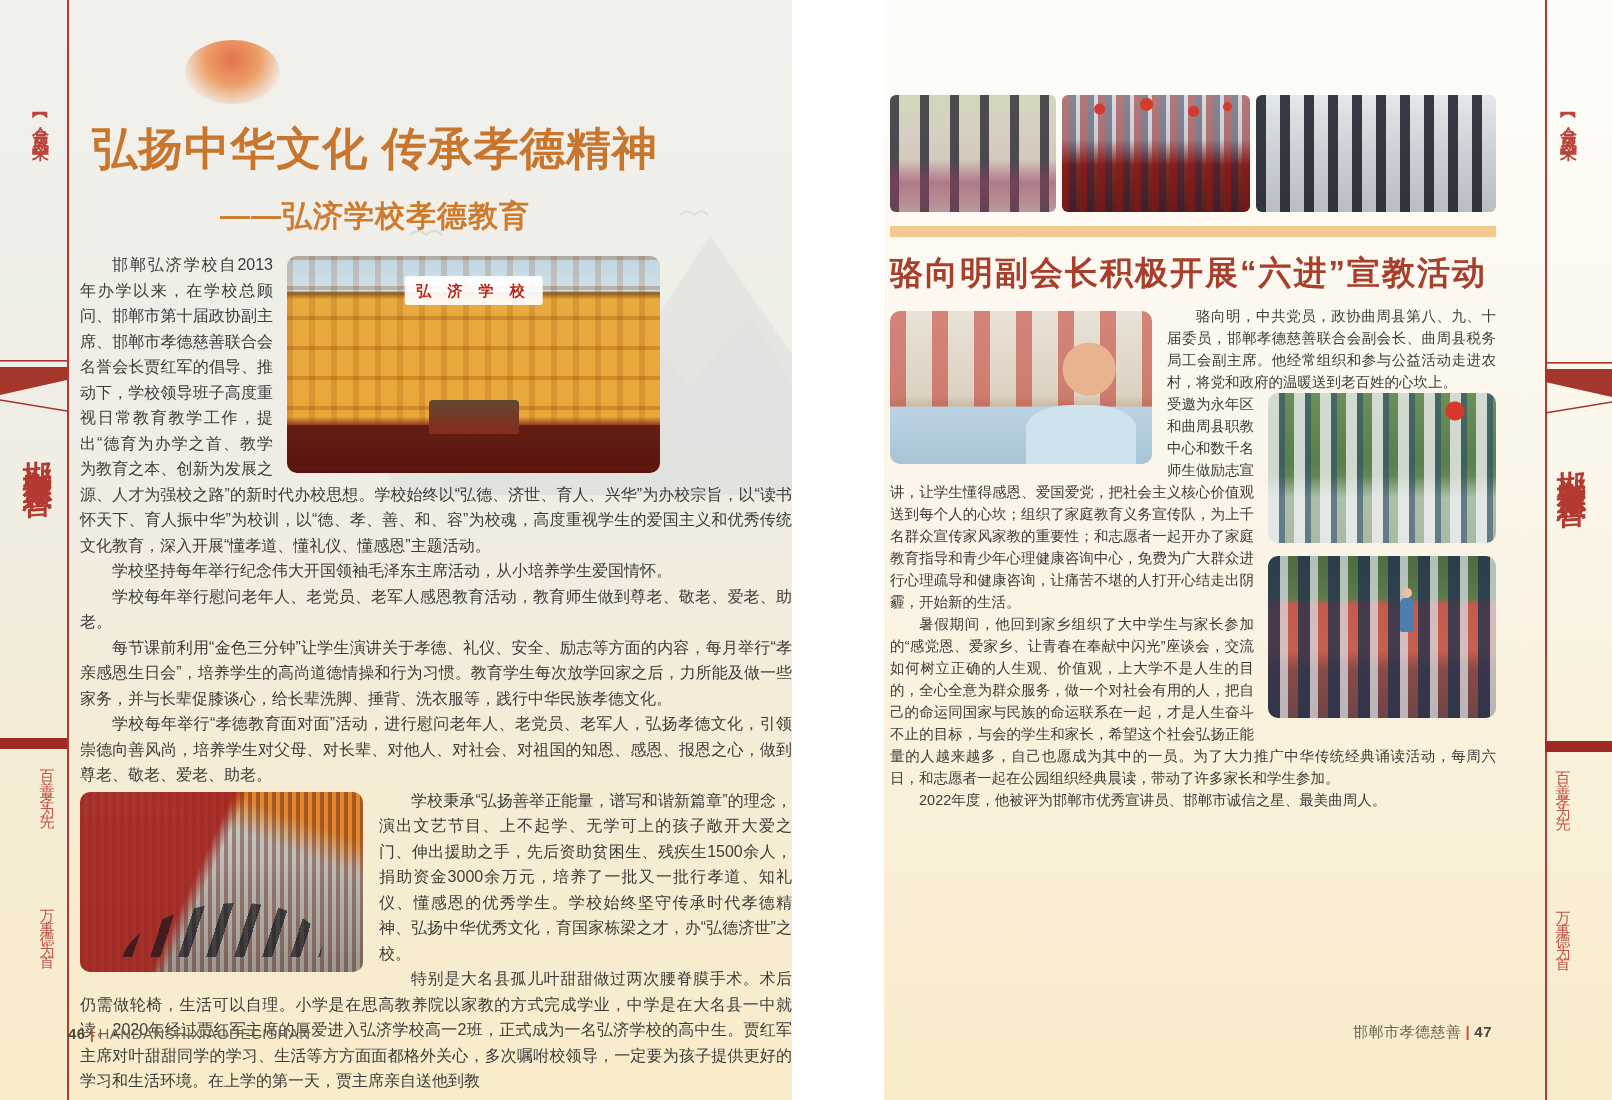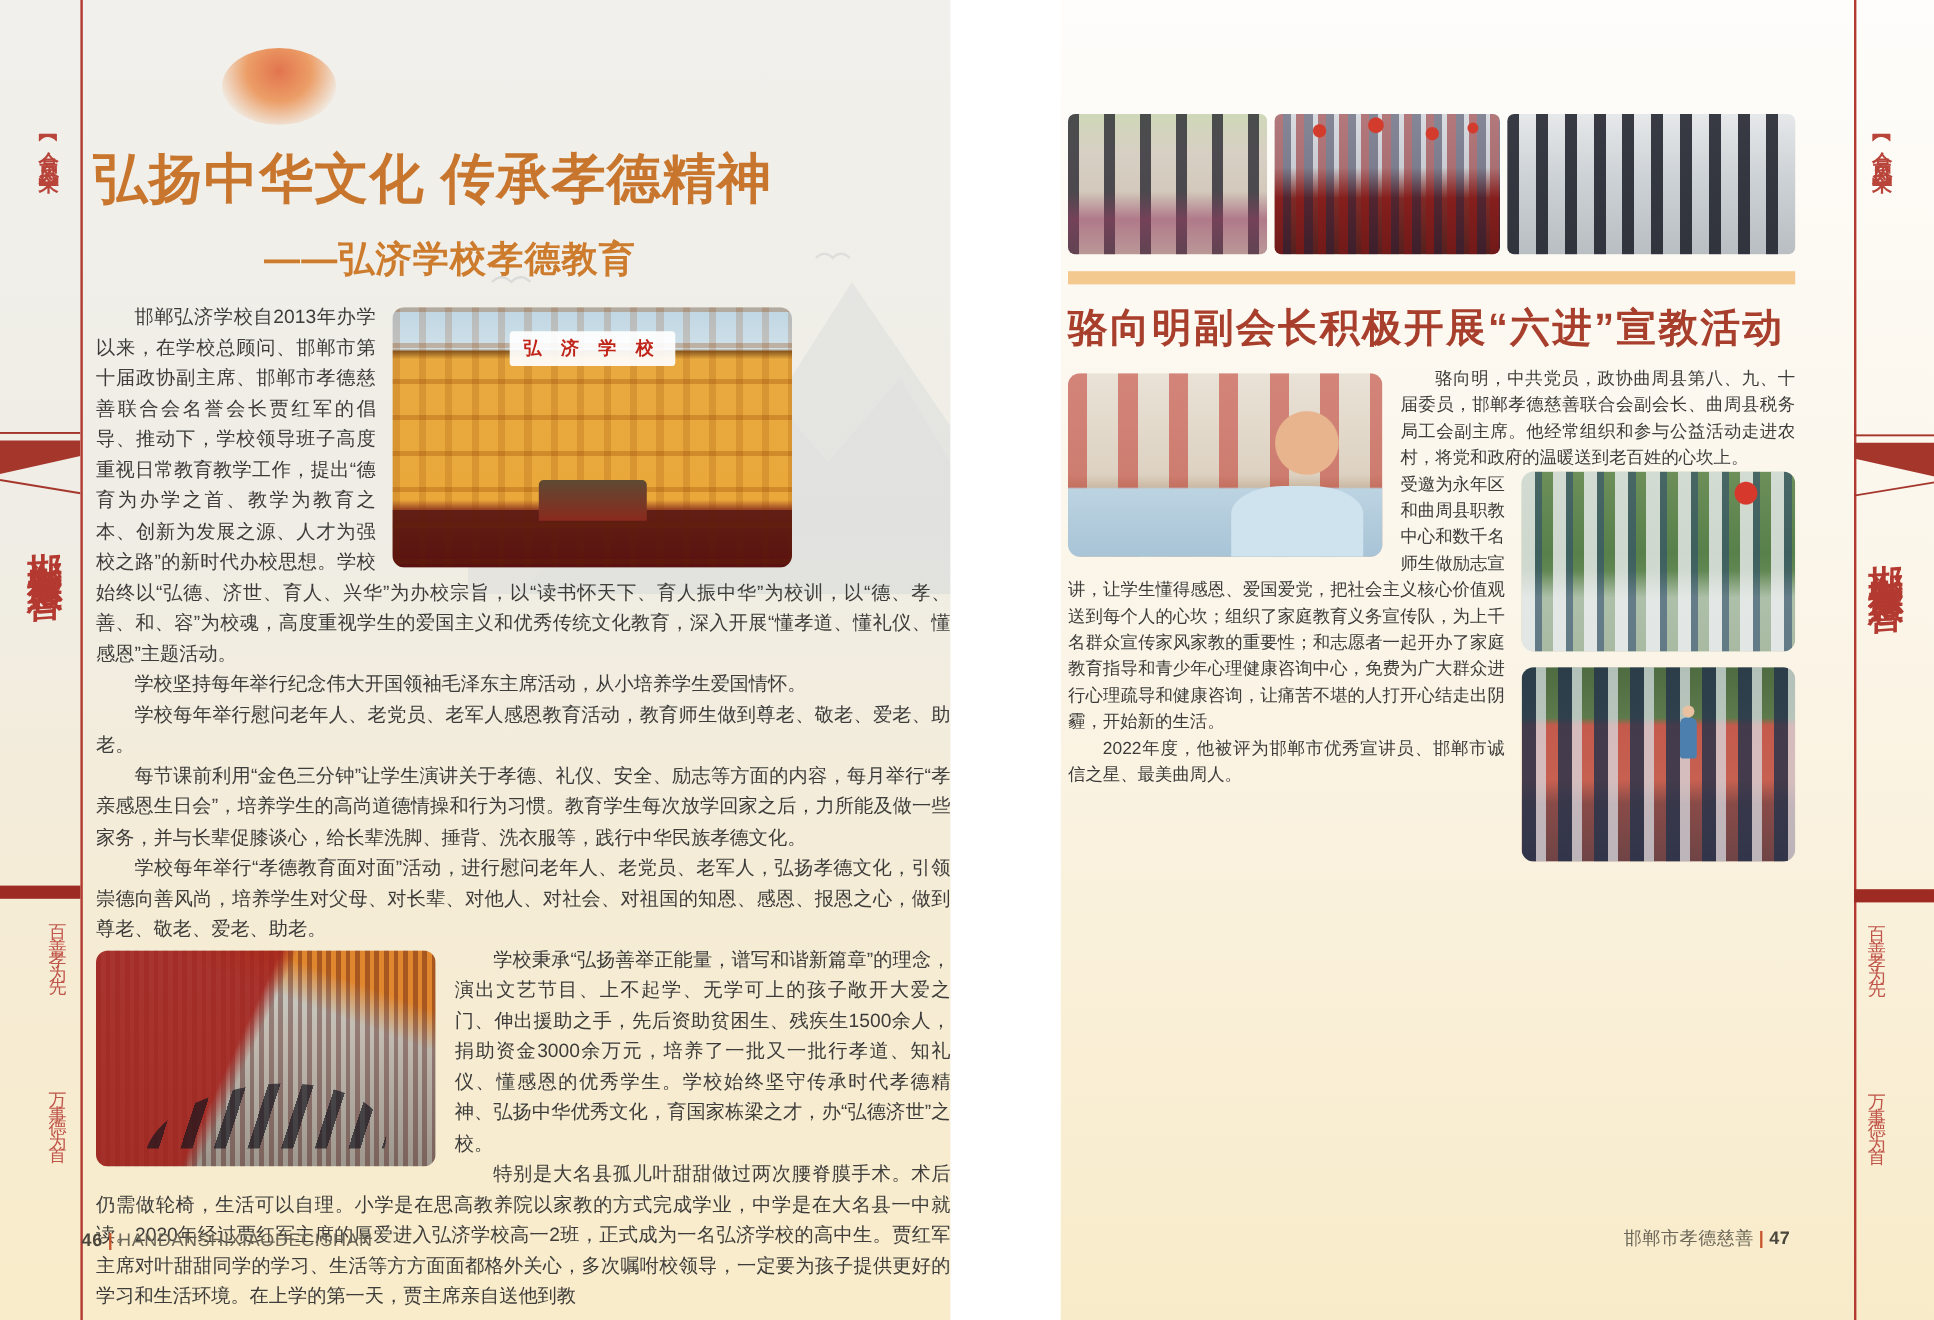--- a/index.html
+++ b/index.html
@@ -24,21 +24,21 @@
   .motto { position:absolute; color:#c0554a; font-size:15px; letter-spacing:11px; line-height:1; }
   .redbar { position:absolute; height:11px; background:#9e2b23; }
   .flag { position:absolute; }
 
   
   .sun { position:absolute; left:185px; top:40px; width:95px; height:64px; border-radius:50%;
     background:radial-gradient(ellipse at 50% 30%, #e2744e 0%, #ec9e67 40%, rgba(243,210,165,0.05) 78%, rgba(243,210,165,0) 100%); }
   .mountains { position:absolute; left:390px; top:195px; width:402px; height:300px; opacity:.55; }
 
   
-  .lp-title { position:absolute; left:78px; top:122px; width:594px; text-align:left;
+  .lp-title { position:absolute; left:78px; top:122px; width:594px; text-align:center;
     color:#c8762d; font-size:45px; font-weight:bold; letter-spacing:1px; line-height:1.2; }
   .lp-subtitle { position:absolute; left:78px; top:196px; width:594px; text-align:center;
     color:#cd7c2e; font-size:30px; font-weight:bold; letter-spacing:1px; }
 
   
   .lp-flow { position:absolute; left:80px; top:252px; width:712px;
     font-size:16px; line-height:25.5px; color:#3d3c3a; text-align:justify; }
   .lp-flow p { text-indent:2em; }
   .rp-main { position:absolute; left:6px; top:95px; width:606px; }
   .rp-body { font-size:15.5px; line-height:24.5px; color:#3d3c3a; text-align:justify; }
@@ -46,21 +46,21 @@
   .sect-flow { font-size:14.5px; line-height:22px; color:#3d3c3a; text-align:justify; }
   .sect-flow p { text-indent:2em; }
   .no-indent { text-indent:0 !important; }
 
   .orange-bar { height:11px; background:#f4c98f; margin-top:14px; }
   .sect-title { color:#a83e2c; font-size:33px; font-weight:bold; letter-spacing:2px;
     margin:16px 0 12px 0; line-height:1.2; }
 
   
   .ph { border-radius:10px; overflow:hidden; position:relative; background:#cfcac0; }
-  .ph-school { float:right; width:333px; height:217px; margin:4px 132px 2px 14px;
+  .ph-school { float:right; width:373px; height:217px; margin:4px 132px 2px 14px;
     background:
       linear-gradient(180deg, rgba(0,0,0,0) 0 78%, rgba(60,8,8,.55) 78% 100%),
       repeating-linear-gradient(90deg, rgba(140,60,0,.18) 0 6px, rgba(255,255,255,0) 6px 22px),
       repeating-linear-gradient(180deg, rgba(150,70,5,.30) 0 4px, rgba(255,255,255,0) 4px 30px),
       linear-gradient(180deg,#bfd6e3 0%,#cfe0e9 16%,#8a5a20 17%,#e8a93f 20%,#eaa83a 74%,#913a22 78%,#7d1d19 100%);
   }
   .school-sign { position:absolute; left:50%; top:9%; transform:translateX(-50%);
     background:rgba(255,255,255,.92); color:#c02418; font-weight:bold; font-size:15px;
     letter-spacing:6px; padding:2px 12px; border-radius:3px; white-space:nowrap; }
   .school-door { position:absolute; left:50%; bottom:18%; transform:translateX(-50%);
@@ -220,20 +220,21 @@
           <span class="portrait-shirt"></span>
         </div>
         <p>骆向明，中共党员，政协曲周县第八、九、十届委员，邯郸孝德慈善联合会副会长、曲周县税务局工会副主席。他经常组织和参与公益活动走进农村，将党和政府的温暖送到老百姓的心坎上。</p>
         <div class="right-photos">
           <div class="ph ph-kids"></div>
           <div class="ph ph-track">
             <span class="track-speaker"></span>
           </div>
         </div>
         <p class="no-indent">受邀为永年区和曲周县职教中心和数千名师生做励志宣讲，让学生懂得感恩、爱国爱党，把社会主义核心价值观送到每个人的心坎；组织了家庭教育义务宣传队，为上千名群众宣传家风家教的重要性；和志愿者一起开办了家庭教育指导和青少年心理健康咨询中心，免费为广大群众进行心理疏导和健康咨询，让痛苦不堪的人打开心结走出阴霾，开始新的生活。</p>
+        <p>暑假期间，他回到家乡组织了大中学生与家长参加的“感党恩、爱家乡、让青春在奉献中闪光”座谈会，交流如何树立正确的人生观、价值观，上大学不是人生的目的，全心全意为群众服务，做一个对社会有用的人，把自己的命运同国家与民族的命运联系在一起，才是人生奋斗不止的目标，与会的学生和家长，希望这个社会弘扬正能量的人越来越多，自己也愿成为其中的一员。为了大力推广中华传统经典诵读活动，每周六日，和志愿者一起在公园组织经典晨读，带动了许多家长和学生参加。</p>
         <p>2022年度，他被评为邯郸市优秀宣讲员、邯郸市诚信之星、最美曲周人。</p>
         <div class="clear"></div>
       </div>
     </div>
 
     <div class="footer footer-right">
       <span>邯郸市孝德慈善</span><span class="sep">|</span><b>47</b>
     </div>
   </div>
 

